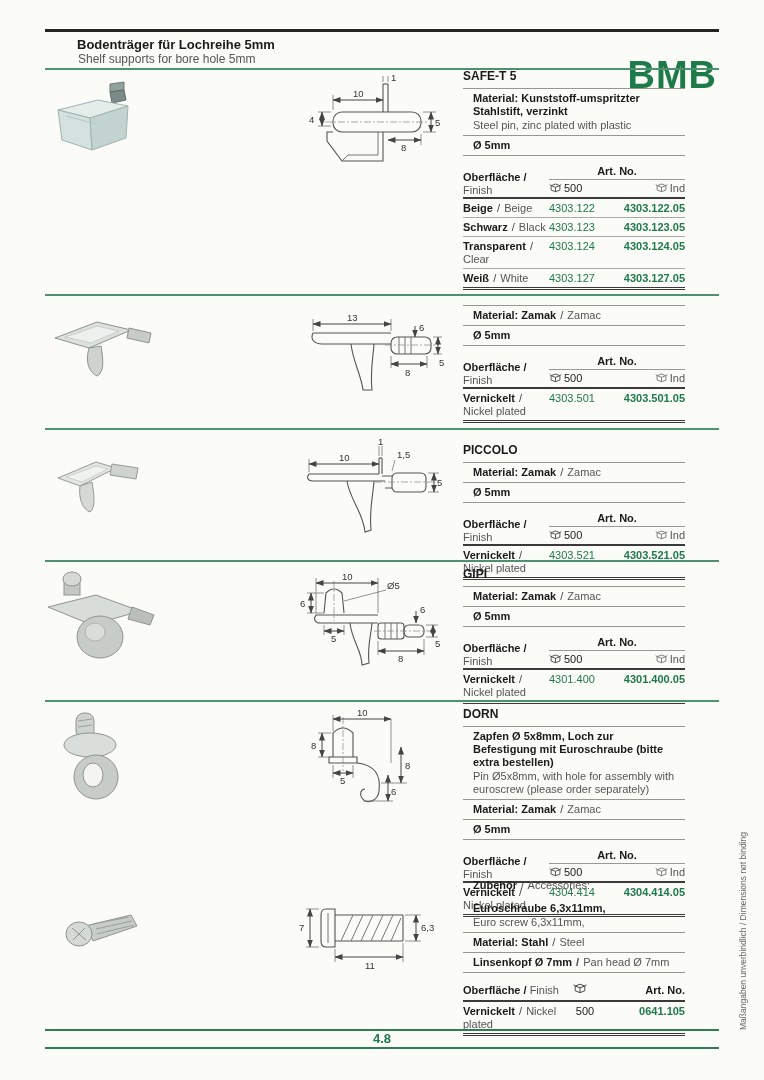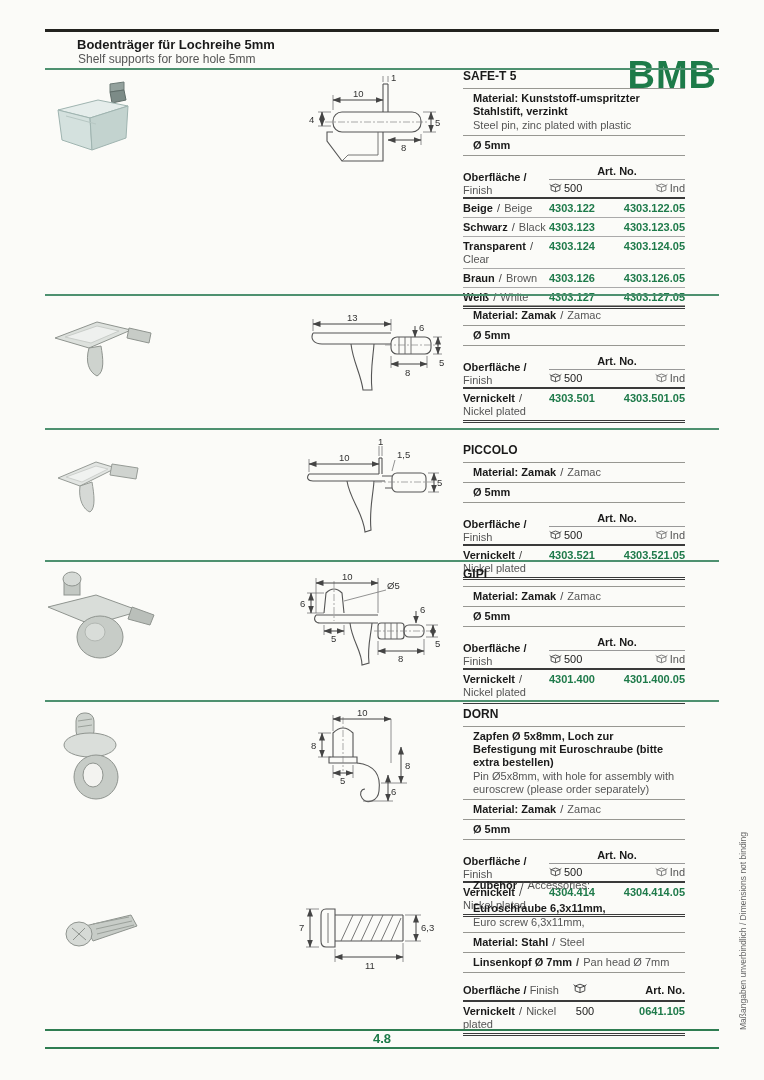--- a/index.html
+++ b/index.html
@@ -31,21 +31,21 @@
   .thead{display:flex;align-items:flex-end;}
   .cf{width:86px;}
   .cart{flex:1;}
   .artno{text-align:center;font-weight:bold;border-bottom:1px solid #999;padding-bottom:1px;}
   .artsub{display:flex;justify-content:space-between;align-items:center;padding:2px 0;}
   .pk{white-space:nowrap;}
   .pk svg{vertical-align:-1px;margin-right:2px;}
   .tbody{border-top:2px solid #3a3a3a;border-bottom:3px double #3a3a3a;}
   .trow{display:flex;padding:2.5px 0;border-top:1px solid #aaa;}
   .trow:first-child{border-top:none;justify-content:space-between;}
-  .ca1{width:62px;font-weight:bold;color:#1e7a4a;}
+  .ca1{width:62px;font-weight:normal;color:#1e7a4a;}
   .ca2{flex:1;text-align:right;font-weight:bold;color:#1e7a4a;}
   
   .acct{margin-top:9px;}
   .acchead{display:flex;align-items:baseline;border-bottom:2px solid #3a3a3a;padding-bottom:3px;}
   .acchead .pkh{margin-left:14px;}
   .accartno{margin-left:auto;font-weight:bold;}
   .accrow{display:flex;padding:3px 0 2px;border-bottom:3px double #3a3a3a;}
   .accrow .cf{width:100px;}
   .qty{width:44px;text-align:center;}
   .accart{flex:1;text-align:right;font-weight:bold;color:#1e7a4a;}
@@ -156,25 +156,20 @@
         </div>
         <div class="trow">
           <div class="cf"><span class="b">Schwarz</span> <span class="sep">/</span> <span class="g">Black</span></div>
           <div class="ca1">4303.123</div>
           <div class="ca2">4303.123.05</div>
         </div>
         <div class="trow">
           <div class="cf"><span class="b">Transparent</span> <span class="sep">/</span> <span class="g">Clear</span></div>
           <div class="ca1">4303.124</div>
           <div class="ca2">4303.124.05</div>
-        </div>
-        <div class="trow">
-          <div class="cf"><span class="b">Braun</span> <span class="sep">/</span> <span class="g">Brown</span></div>
-          <div class="ca1">4303.126</div>
-          <div class="ca2">4303.126.05</div>
         </div>
         <div class="trow">
           <div class="cf"><span class="b">Weiß</span> <span class="sep">/</span> <span class="g">White</span></div>
           <div class="ca1">4303.127</div>
           <div class="ca2">4303.127.05</div>
         </div>
       </div>
     </div>
   </div>
 

